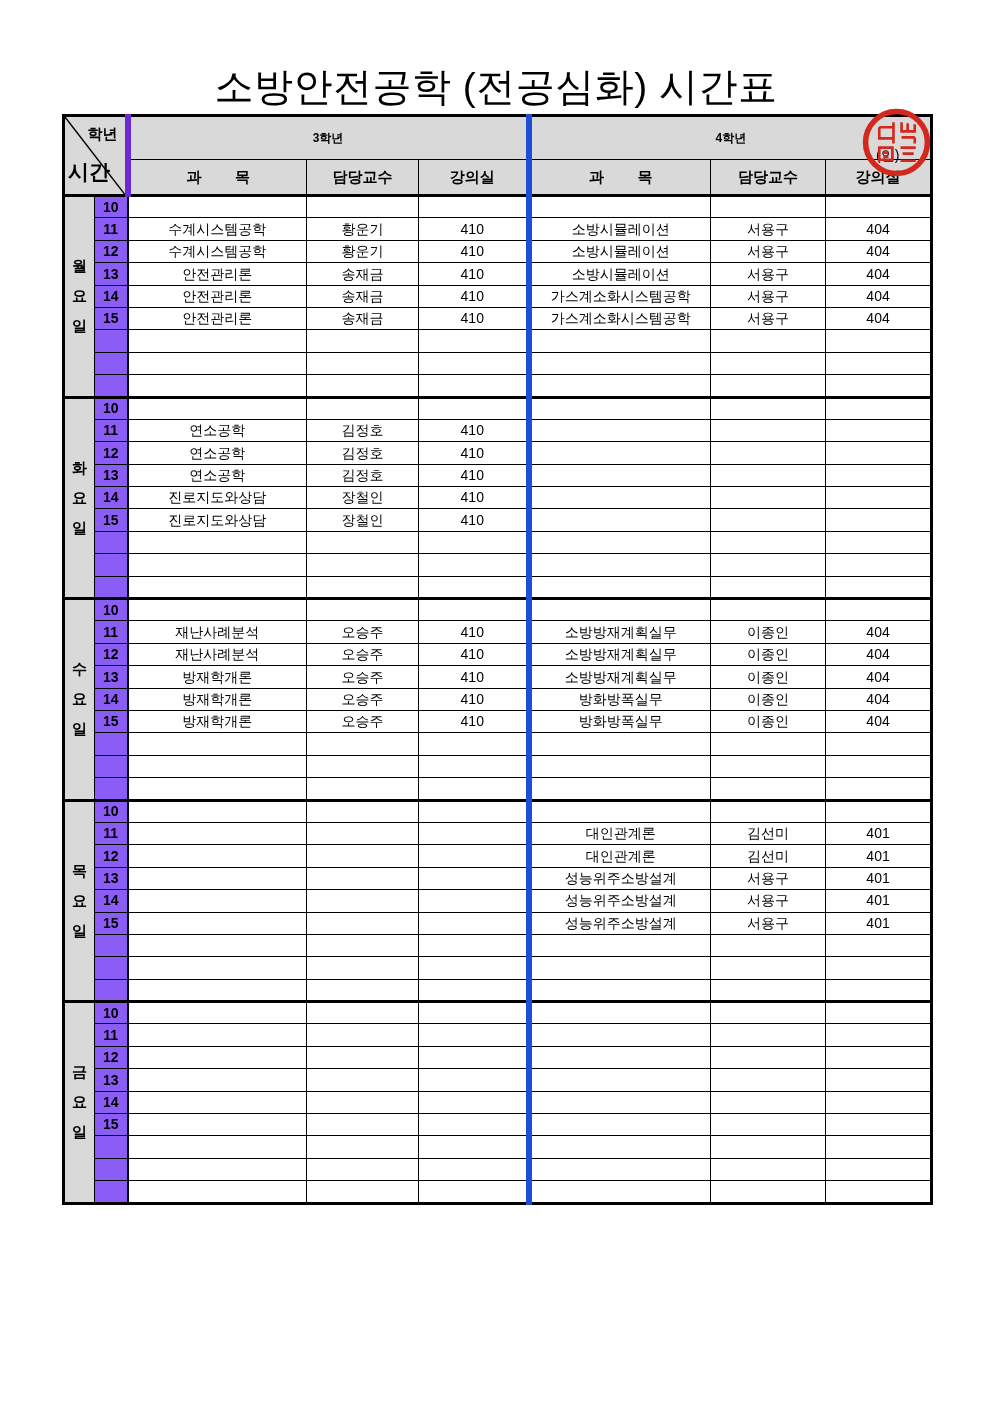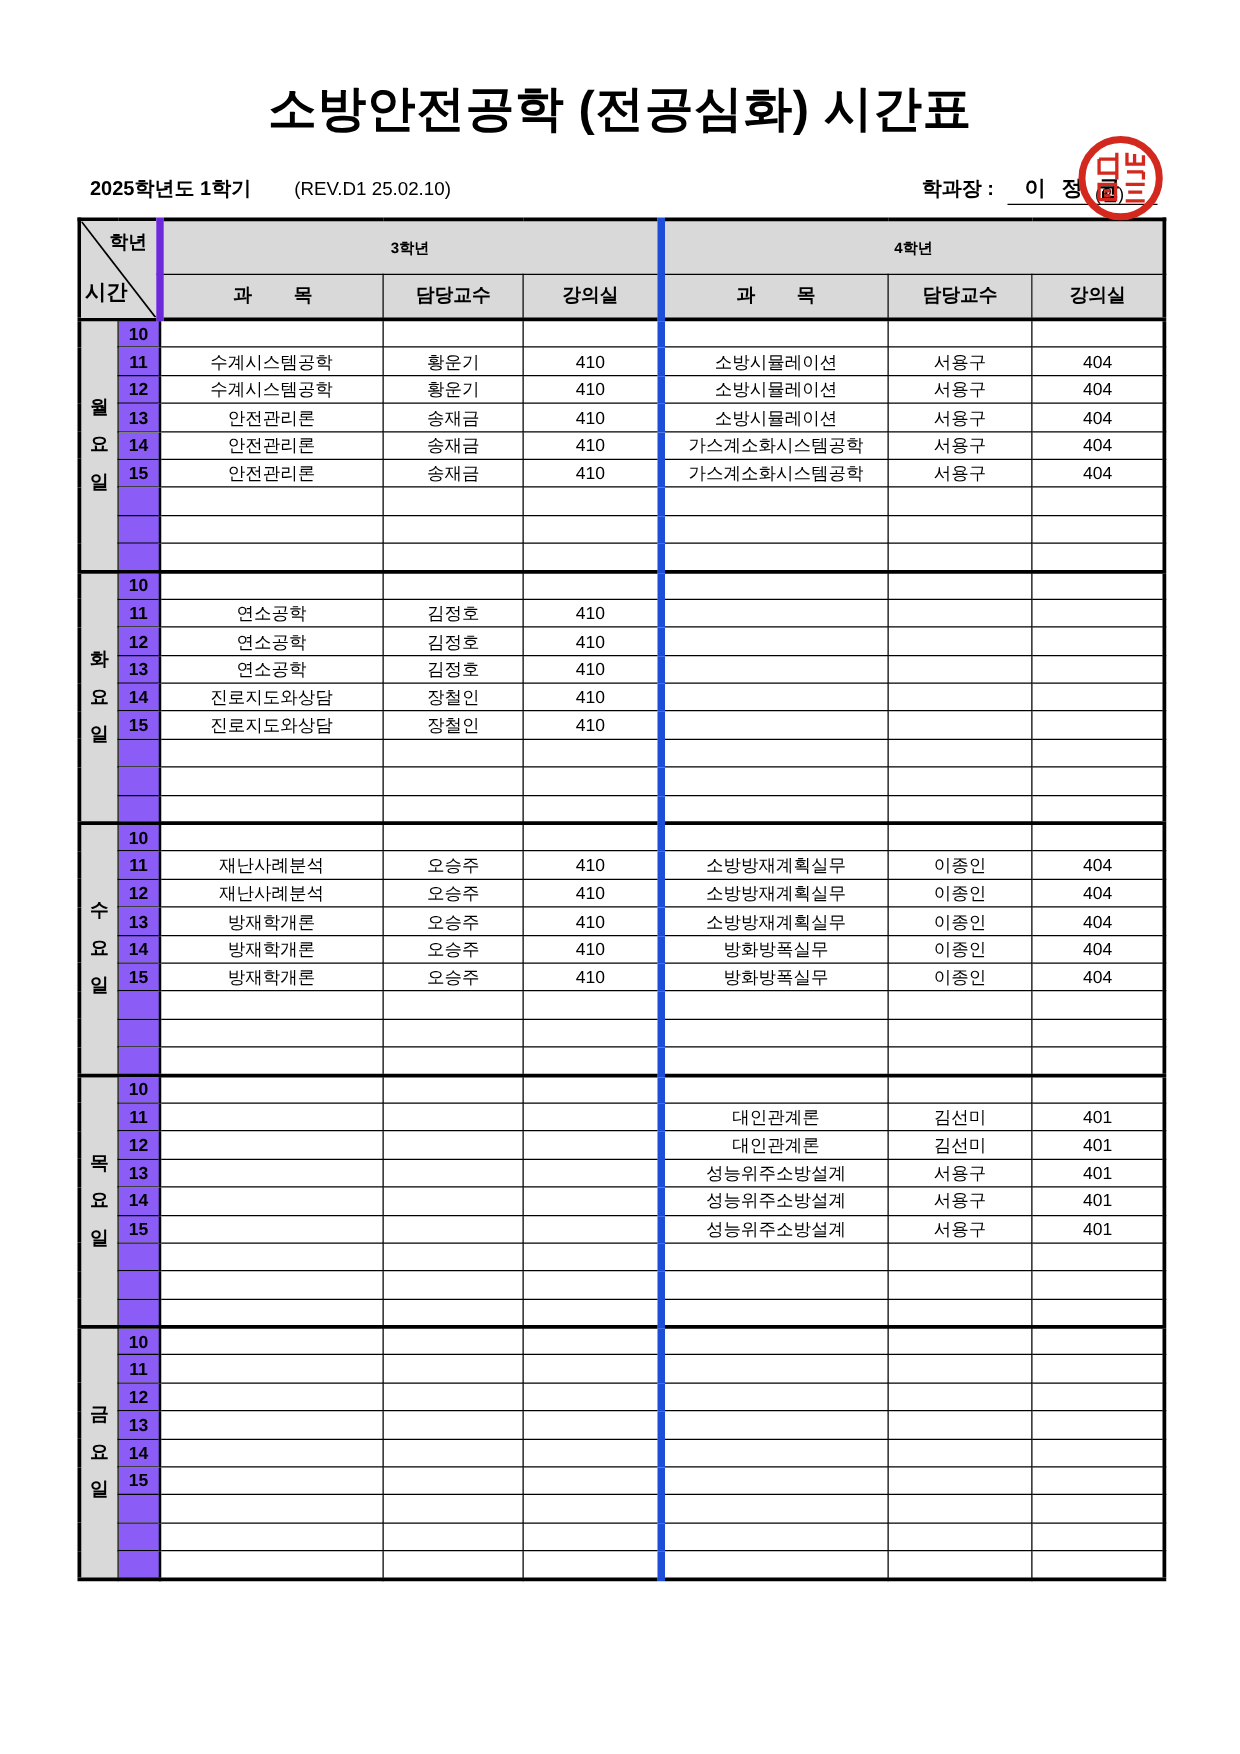--- a/index.html
+++ b/index.html
@@ -8,21 +8,21 @@
     width:992px;height:1403px;
     background:#ffffff;
     color:#000;
     font-family:"Liberation Sans","DejaVu Sans",sans-serif;
     overflow:hidden;
   }
   .title{
     padding-top:60px;
     text-align:center;
     font-size:39px;
-    font-weight:700;
+    font-weight:400;
     letter-spacing:0.5px;
   }
   .info{
     display:flex;
     justify-content:space-between;
     align-items:flex-end;
     margin:26px 66px 12px 72px;
     height:22px;
   }
   .sem{font-size:16px;font-weight:700;}
@@ -65,21 +65,21 @@
   tr.h1{height:44px;}
   tr.h2{height:36px;}
   tbody tr{height:22.4px;}
   tbody.day-block{border-top:3px solid #000;border-bottom:3px solid #000;}
   .grade{font-size:12px;}
   .sub{font-size:15px;}
   .pre{white-space:pre;}
   .corner{position:relative;border-right:6px solid #6d28d9;padding:0;}
   .corner .diag{position:absolute;left:0;top:0;width:100%;height:100%;}
   .corner .ct{position:absolute;top:9px;right:7px;font-size:15px;font-weight:700;}
-  .corner .cb{position:absolute;bottom:11px;left:3px;font-size:17px;font-weight:700;}
+  .corner .cb{position:absolute;bottom:11px;left:3px;font-size:21px;font-weight:700;}
   .b-left-2{border-left:6px solid #1d4ed8;}
   .day-cell{
     background:#d9d9d9;
     font-weight:700;
     font-size:15px;
     white-space:pre-line;
     line-height:30px;
   }
   .time-cell{
     background:#8b5cf6;
@@ -88,30 +88,20 @@
     border-right:2px solid #000;
   }
 </style>
 </head>
 <body>
 
 <div class="page">
 
   <div class="title">소방안전공학 (전공심화) 시간표</div>
 
-  <div class="info">
-    <div>
-      <span class="sem">2025학년도 1학기</span>
-      <span class="rev">(REV.D1 25.02.10)</span>
-    </div>
-    <div>
-      <span class="apv">학과장 :</span>
-      <span class="name">이 정 균</span>
-    </div>
-  </div>
 
   <span class="inmark">(인)</span>
 
   <svg class="stamp" viewBox="0 0 70 70">
     <g stroke="#d2281e" fill="none">
       <circle cx="35" cy="35" r="30.5" stroke-width="5.5"></circle>
       <path stroke-width="2.6" d="M18 20 h14 M18 20 v11 h14 M32 15 v21"></path>
       <path stroke-width="2.6" d="M40 15 v9 h13 v-7 M46 16 v8"></path>
       <path stroke-width="2.6" d="M40 30 h13 M53 30 v6"></path>
       <path stroke-width="2.6" d="M18 40 h13 v12 h-13 z M22 45 h5 M22 49 h5"></path>

